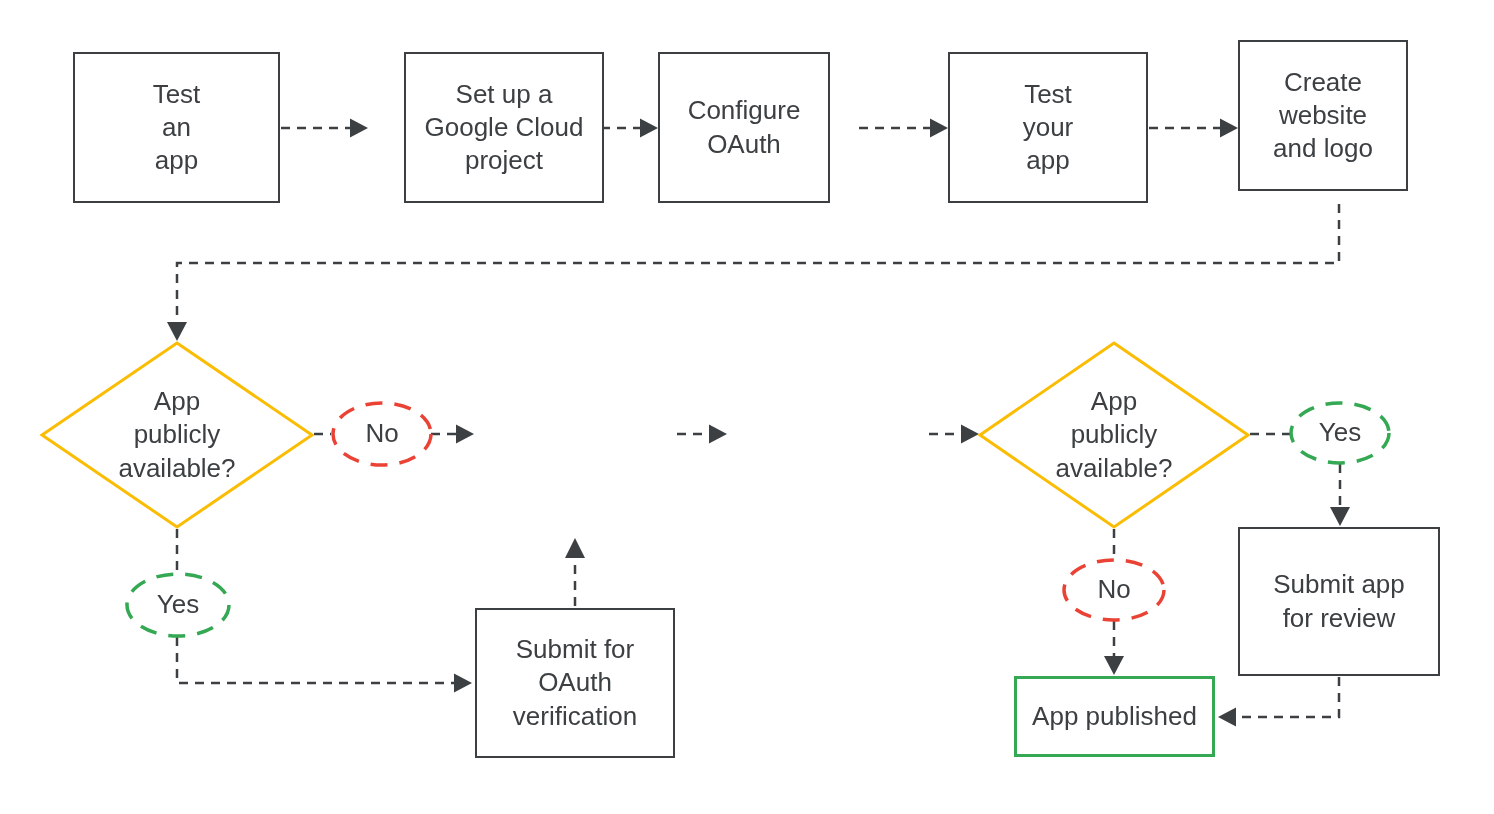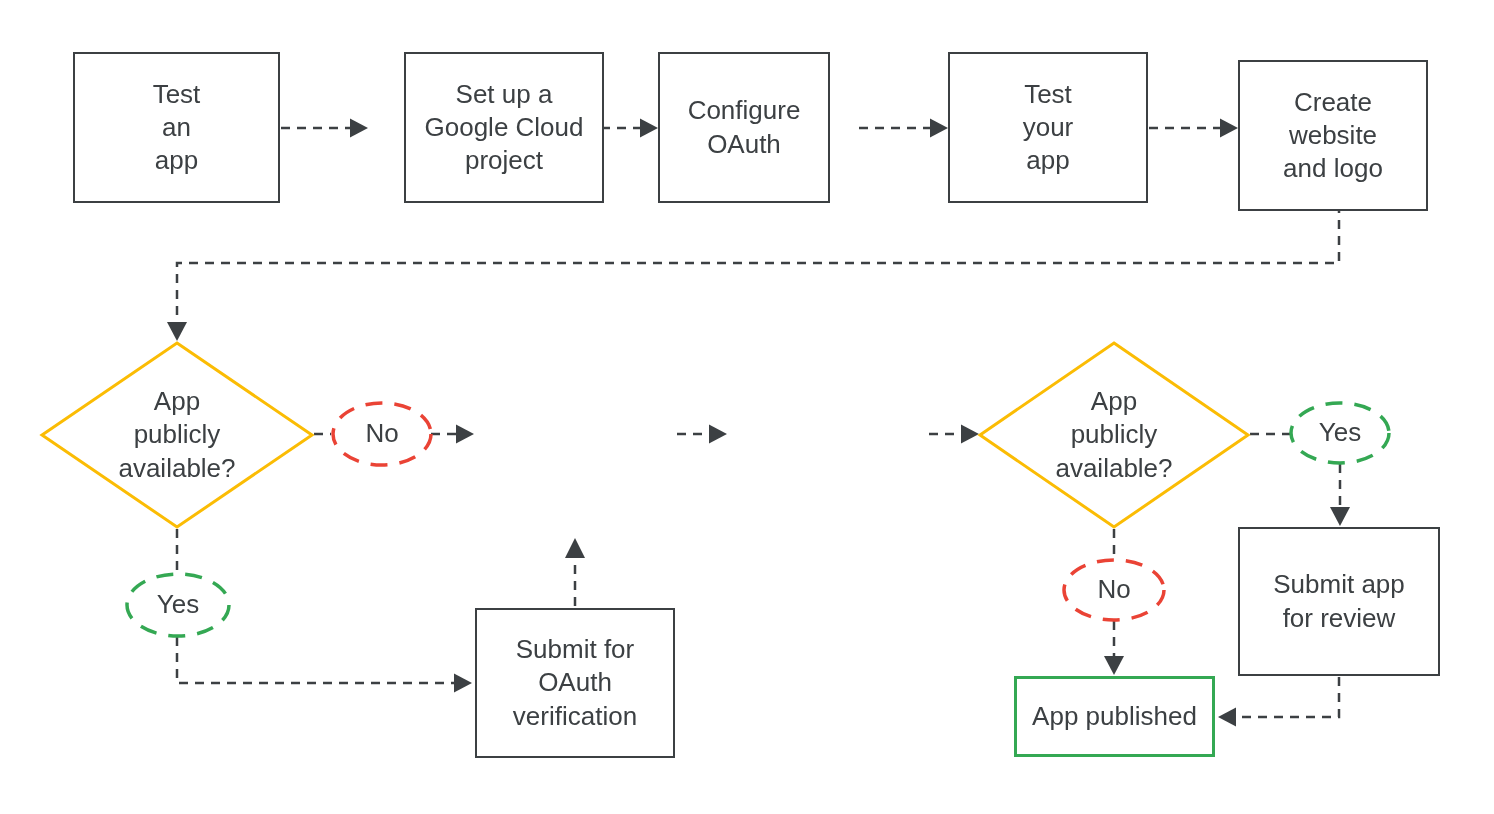--- a/index.html
+++ b/index.html
@@ -102,21 +102,21 @@
 Google Cloud
 project</div>
 
   <div class="node box" style="left:658px; top:52px; width:172px; height:151px;">Configure
 OAuth</div>
 
   <div class="node box" style="left:948px; top:52px; width:200px; height:151px;text-align:center;">Test
 your
 app</div>
 
-  <div class="node box" style="left:1238px; top:60px; width:190px; height:151px;">Create
+  <div class="node box" style="left:1238px; top:40px; width:170px; height:151px;">Create
 website
 and logo</div>
 
 
 
   <div class="node box" style="left:475px; top:608px; width:200px; height:150px;">Submit for
 OAuth
 verification</div>
 
   <div class="node published-box" style="left:1014px; top:676px; width:201px; height:81px;">App published</div>

